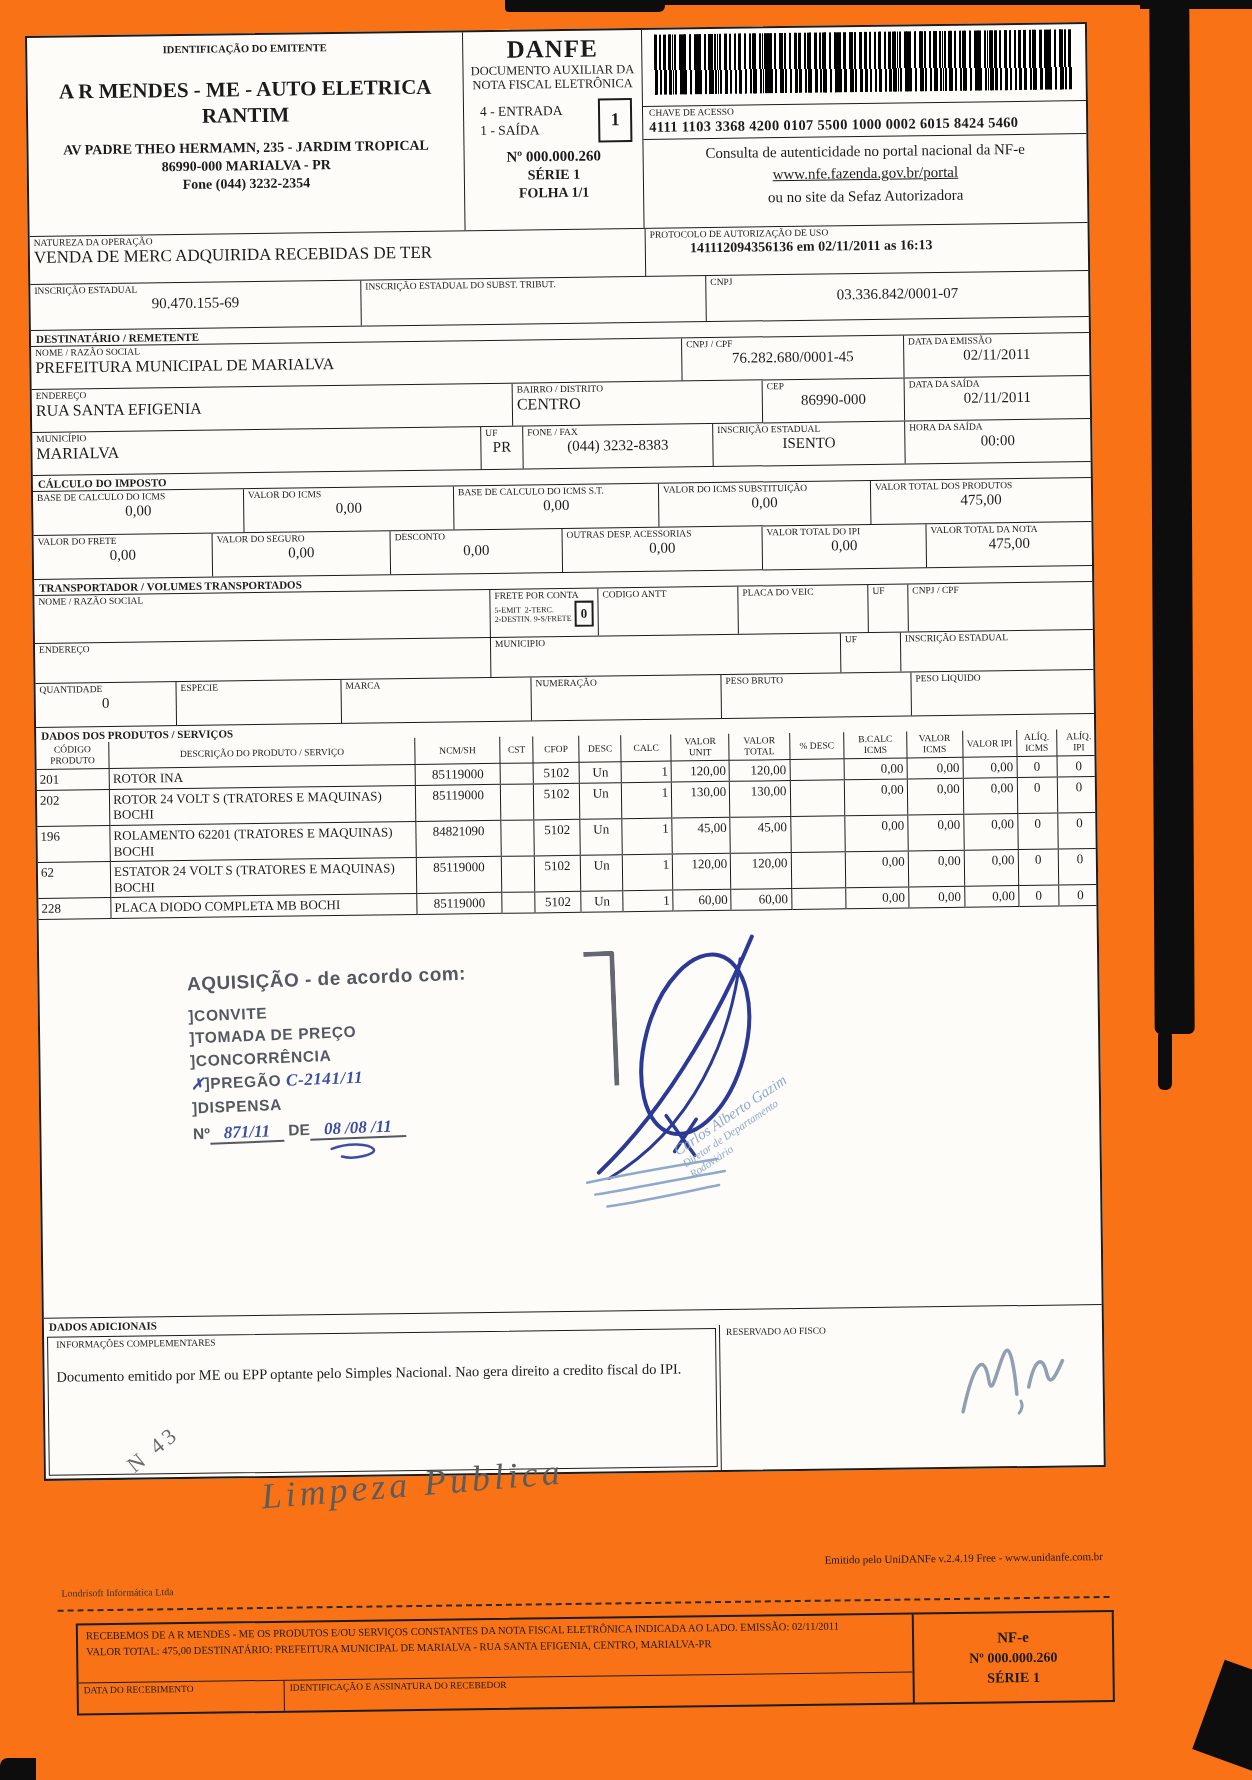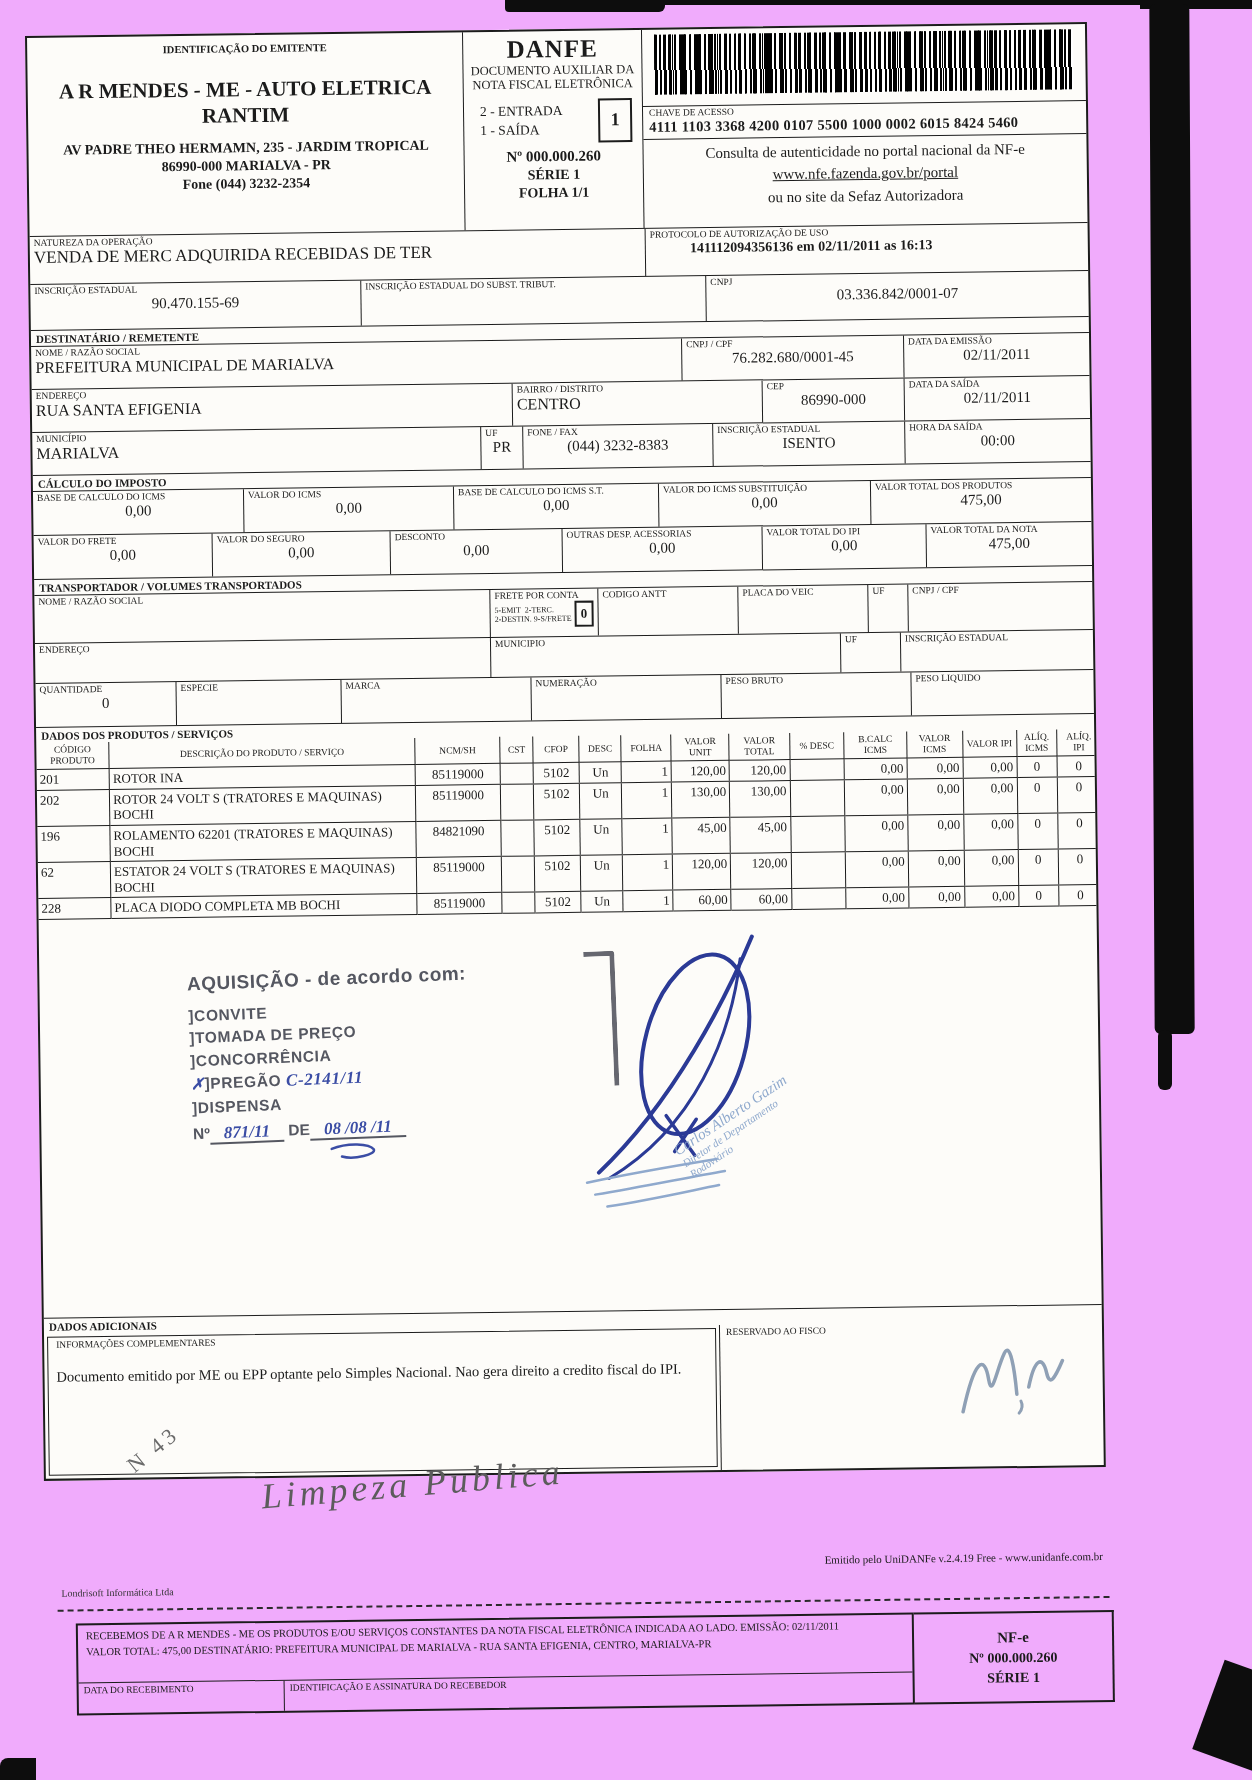--- a/index.html
+++ b/index.html
@@ -1,17 +1,17 @@
 <!DOCTYPE html>
 <html><head>
 <meta charset="utf-8">
 <style>
   html,body{margin:0;padding:0;}
   body{width:1252px;height:1780px;background:#efeeea;font-family:"Liberation Serif",serif;color:#1b1b1b;overflow:hidden;position:relative;}
-  .page{position:absolute;inset:0;background:#f0abfc;}
+  .page{position:absolute;inset:0;background:#f97316;}
   
   .art{position:absolute;background:#0d0d0d;}
   
   .sheet{position:absolute;left:25px;top:36px;width:1200px;height:1710px;transform:rotate(-0.75deg);transform-origin:0 0;}
   .doc{position:absolute;left:0;top:0;width:1062px;background:#fdfcf9;border:2px solid #1c1c1c;box-sizing:border-box;}
   .row{display:flex;border-top:1px solid #1c1c1c;box-sizing:border-box;}
   .row.first{border-top:none;}
   .c{box-sizing:border-box;padding:1px 4px;overflow:hidden;}
   .c + .c{border-left:1px solid #1c1c1c;}
   .lbl{font-size:9.5px;line-height:1.15;white-space:nowrap;}
@@ -104,21 +104,21 @@
           <div class="emit-name">A R MENDES - ME - AUTO ELETRICA RANTIM</div>
           <div class="emit-line" style="margin-top:10px;">AV PADRE THEO HERMAMN, 235 - JARDIM TROPICAL</div>
           <div class="emit-line">86990-000 MARIALVA - PR</div>
           <div class="emit-line">Fone (044) 3232-2354</div>
         </div>
         <div class="hdr-danfe">
           <div class="danfe-title">DANFE</div>
           <div class="danfe-sub">DOCUMENTO AUXILIAR DA NOTA FISCAL ELETRÔNICA</div>
           <div class="danfe-opts">
             <div class="danfe-optlines">
-              <div>2 - ENTRADA</div>
+              <div>4 - ENTRADA</div>
               <div>1 - SAÍDA</div>
             </div>
             <div class="tipo-box">1</div>
           </div>
           <div class="danfe-num">Nº 000.000.260</div>
           <div class="danfe-serie">SÉRIE 1</div>
           <div class="danfe-folha">FOLHA 1/1</div>
         </div>
         <div class="hdr-right">
           <div class="bars-zone">
@@ -352,21 +352,21 @@
             <col style="width:3.6%">
         </colgroup>
         <thead>
           <tr>
             <th>CÓDIGO PRODUTO</th>
             <th>DESCRIÇÃO DO PRODUTO / SERVIÇO</th>
             <th>NCM/SH</th>
             <th>CST</th>
             <th>CFOP</th>
             <th>DESC</th>
-            <th>FOLHA</th>
+            <th>CALC</th>
             <th>VALOR UNIT</th>
             <th>VALOR TOTAL</th>
             <th>% DESC</th>
             <th>B.CALC ICMS</th>
             <th>VALOR ICMS</th>
             <th>VALOR IPI</th>
             <th>ALÍQ. ICMS</th>
             <th>ALÍQ. IPI</th>
           </tr>
         </thead>

